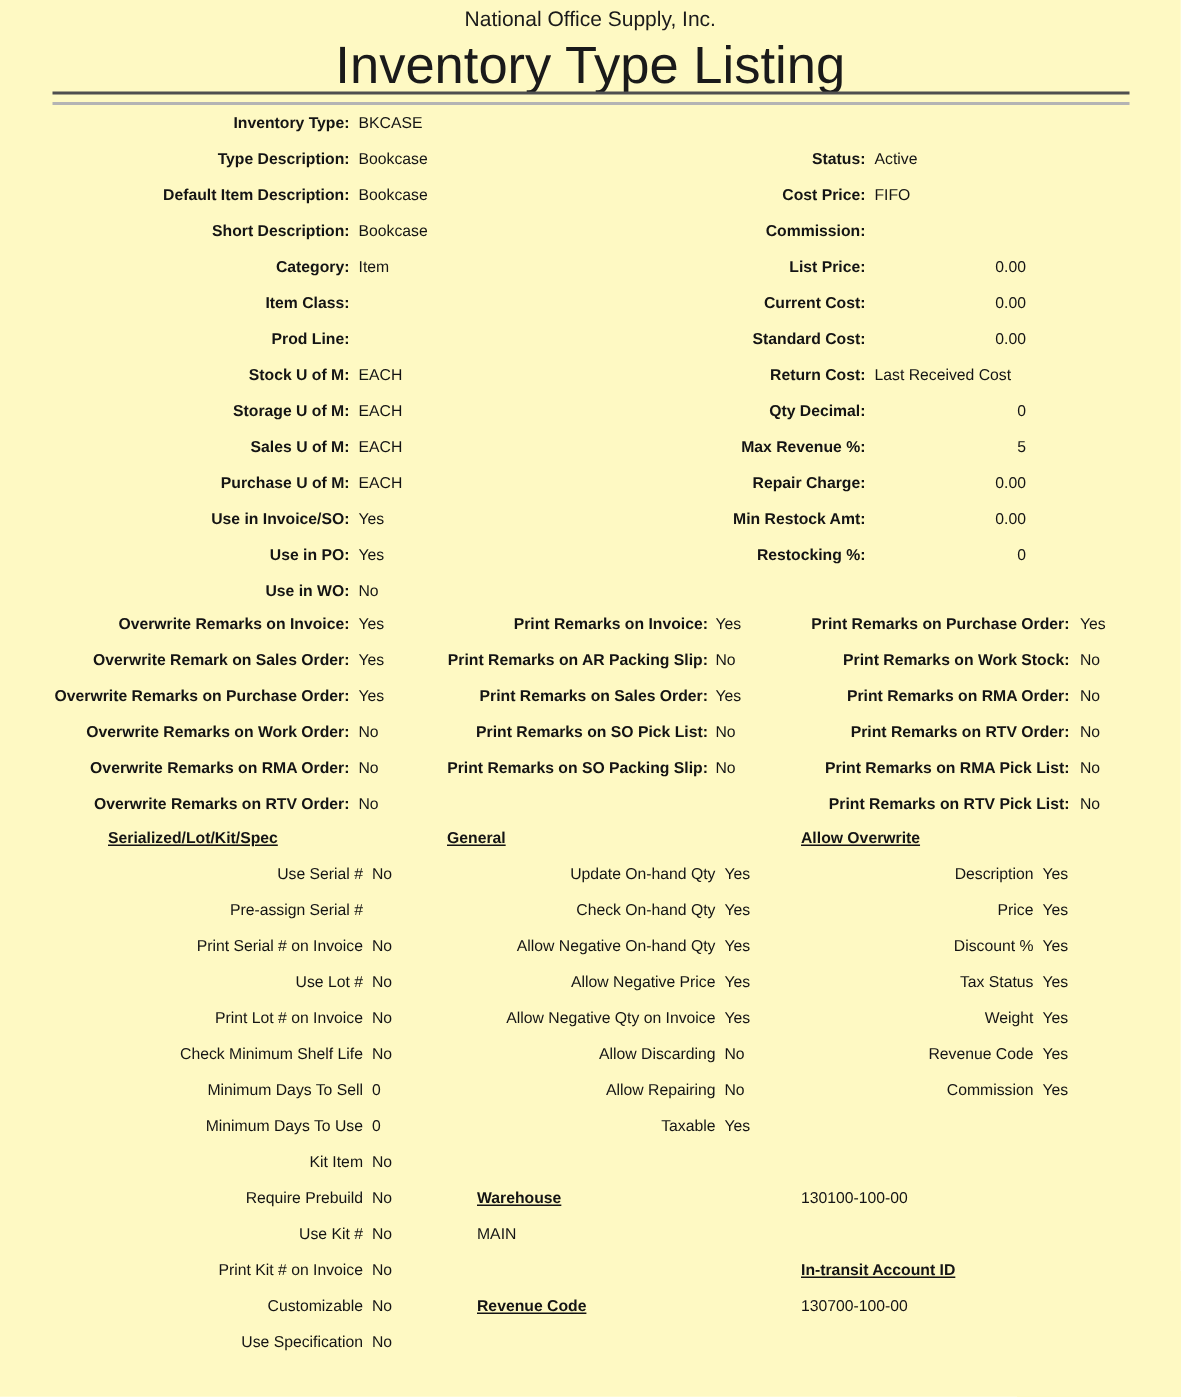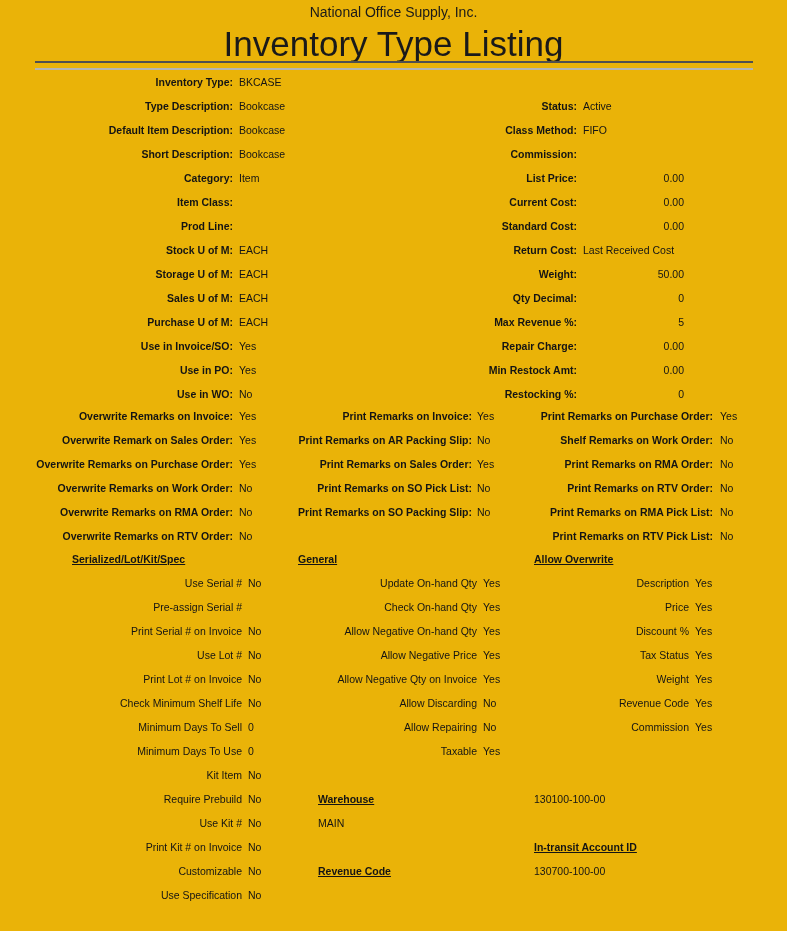--- a/index.html
+++ b/index.html
@@ -1,20 +1,20 @@
 <!DOCTYPE html>
 <html><head>
 <meta charset="utf-8">
 <style>
   html,body{margin:0;padding:0}
   body{
     width:787px;height:931px;background:#ffffff;position:relative;overflow:hidden;
     font-family:"Liberation Sans",sans-serif;font-size:10.5px;color:#141414;
   }
-  .page{position:absolute;inset:0;background:#eab308}
+  .page{position:absolute;inset:0;background:#fef9c3}
   .company{position:absolute;top:4px;left:0;width:787px;text-align:center;font-size:14px;color:#1a1a1a}
   .title{position:absolute;top:24px;left:0;width:787px;text-align:center;font-size:35px;color:#1a1a1a}
   .rule{position:absolute;left:35px;width:718px;height:2px}
   .rule-dark{top:61px;background:#4f4f4f}
   .rule-light{top:68px;background:#b4b4b4}
 
   .row{height:24px;display:flex;align-items:center;white-space:nowrap}
   .lbl{font-weight:700;text-align:right;flex:0 0 auto}
   .val{margin-left:6px}
   .fields{position:absolute}
@@ -115,21 +115,21 @@
         <span class="lbl">Use in WO:</span>
         <span class="val">No</span>
       </div>
     </div>
   <div class="fields col-tr">
       <div class="row">
         <span class="lbl">Status:</span>
         <span class="val">Active</span>
       </div>
       <div class="row">
-        <span class="lbl">Class Method:</span>
+        <span class="lbl">Cost Price:</span>
         <span class="val">FIFO</span>
       </div>
       <div class="row">
         <span class="lbl">Commission:</span>
         <span class="val"></span>
       </div>
       <div class="row">
         <span class="lbl">List Price:</span>
         <span class="val num">0.00</span>
       </div>
@@ -139,24 +139,20 @@
       </div>
       <div class="row">
         <span class="lbl">Standard Cost:</span>
         <span class="val num">0.00</span>
       </div>
       <div class="row">
         <span class="lbl">Return Cost:</span>
         <span class="val">Last Received Cost</span>
       </div>
       <div class="row">
-        <span class="lbl">Weight:</span>
-        <span class="val num">50.00</span>
-      </div>
-      <div class="row">
         <span class="lbl">Qty Decimal:</span>
         <span class="val num">0</span>
       </div>
       <div class="row">
         <span class="lbl">Max Revenue %:</span>
         <span class="val num">5</span>
       </div>
       <div class="row">
         <span class="lbl">Repair Charge:</span>
         <span class="val num">0.00</span>
@@ -218,21 +214,21 @@
         <span class="lbl">Print Remarks on SO Packing Slip:</span>
         <span class="val">No</span>
       </div>
     </div>
   <div class="fields rm-c">
       <div class="row">
         <span class="lbl">Print Remarks on Purchase Order:</span>
         <span class="val">Yes</span>
       </div>
       <div class="row">
-        <span class="lbl">Shelf Remarks on Work Order:</span>
+        <span class="lbl">Print Remarks on Work Stock:</span>
         <span class="val">No</span>
       </div>
       <div class="row">
         <span class="lbl">Print Remarks on RMA Order:</span>
         <span class="val">No</span>
       </div>
       <div class="row">
         <span class="lbl">Print Remarks on RTV Order:</span>
         <span class="val">No</span>
       </div>

